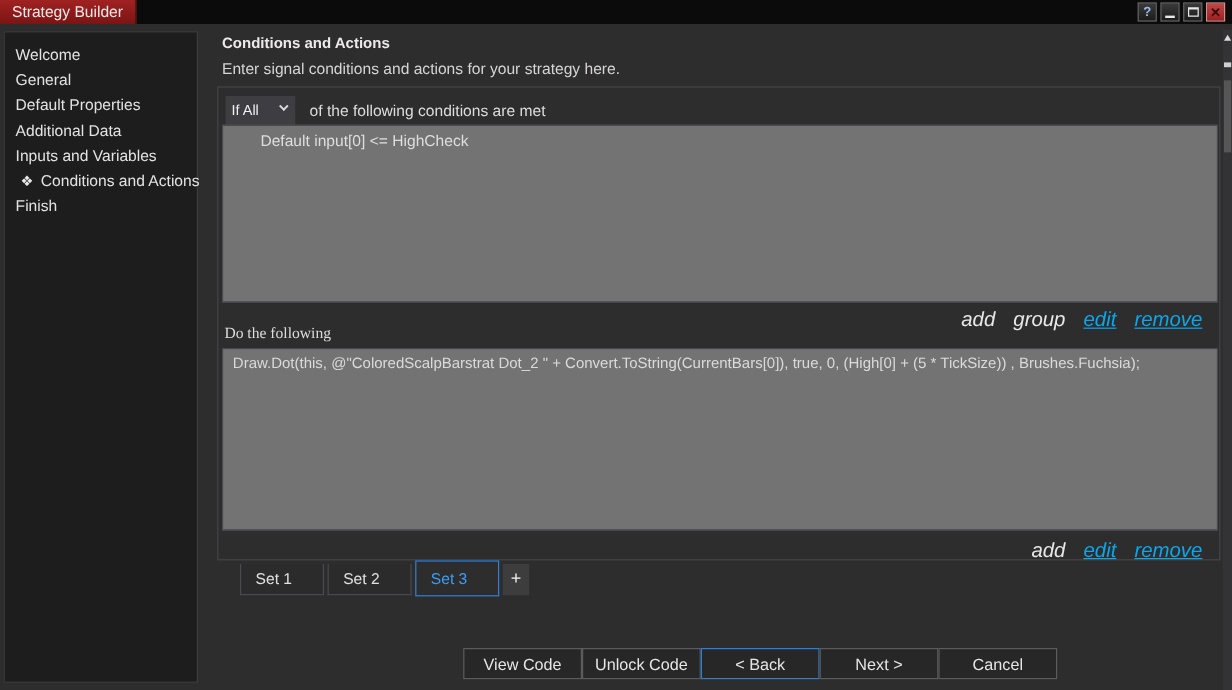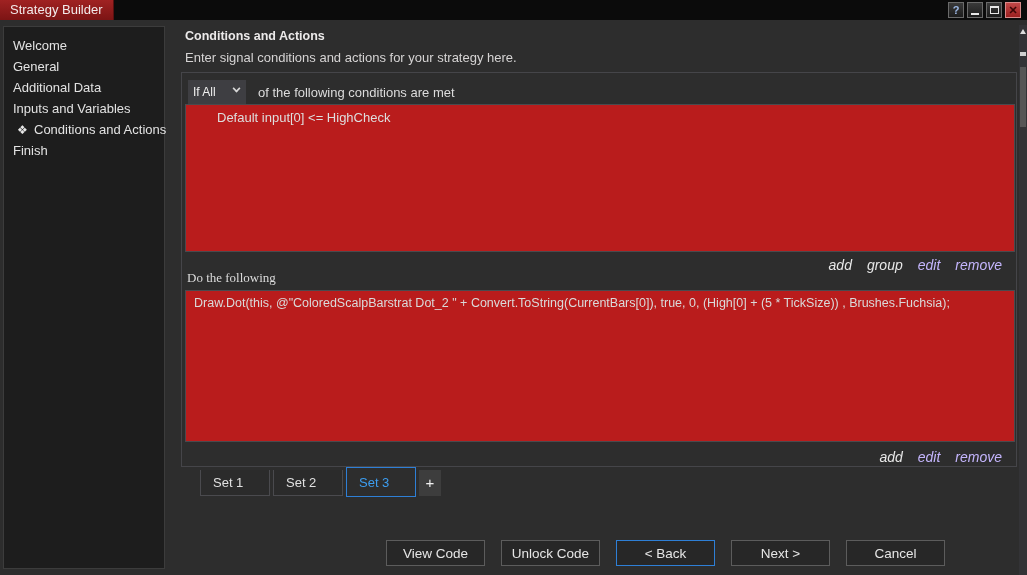--- a/index.html
+++ b/index.html
@@ -76,32 +76,32 @@
   }
   .dropdown .chev {
     position: absolute; right: 6px; top: 5px; width: 7px; height: 7px;
     border-right: 2px solid #d8d8d8; border-bottom: 2px solid #d8d8d8;
     transform: rotate(45deg) scale(.8); transform-origin: center;
   }
   .match-suffix { font-size: 13px; color: #dcdcdc; }
 
   .list-box {
     position: absolute; left: 3px; width: 830px;
-    background: #b91c1c; border: 1px solid #4a4a4e; overflow: hidden;
+    background: #737373; border: 1px solid #4a4a4e; overflow: hidden;
   }
   .cond-box { top: 31px; height: 148px; }
   .act-box  { top: 217px; height: 152px; }
   .cond-item { padding: 5px 8px 0 31px; font-size: 13px; color: #dedede; white-space: nowrap; cursor: default; }
   .act-item  { padding: 5px 8px 0 8px;  font-size: 12.5px; color: #dadada; white-space: nowrap; cursor: default; }
 
-  .link-row { position: absolute; right: 14px; display: flex; gap: 15px; font-style: italic; font-size: 14px; }
+  .link-row { position: absolute; right: 14px; display: flex; gap: 15px; font-style: italic; font-size: 17px; }
   .link-row.r1 { top: 184px; }
   .link-row.r2 { top: 376px; }
   .lnk { color: #e8e8e8; cursor: default; }
-  .lnk.disabled { color: #c4b5fd; }
+  .lnk.disabled { color: #0ea5e9; text-decoration: underline; }
 
   .do-label { position: absolute; left: 5px; top: 197px; font-size: 13px; color: #dcdcdc; font-family: Liberation Serif, serif; }
 
   
   .tabs { position: absolute; left: 200px; top: 468px; display: flex; align-items: center; }
   .tab {
     width: 70px; height: 26px; margin-right: 3px;
     background: #2b2b2b; border: 1px solid #4a4a4e; border-top: none;
     color: #e0e0e0; font-size: 13px;
     display: flex; align-items: center; padding-left: 12px; cursor: default;
@@ -111,21 +111,21 @@
     border: 1px solid #2e7fd6;
     color: #3c9df0; background: #2d2d2d;
   }
   .tab-add {
     width: 22px; height: 26px; background: #3d3d3d; color: #f0f0f0;
     display: flex; align-items: center; justify-content: center;
     font-size: 15px; cursor: default;
   }
 
   
-  .footer { position: absolute; left: 386px; top: 540px; display: flex; gap: 16px; }
+  .footer { position: absolute; left: 386px; top: 540px; display: flex; gap: 0; }
   .btn {
     width: 99px; height: 26px; background: #272727;
     border: 1px solid #5c5c5c; color: #e6e6e6; font-size: 13.5px;
     font-family: "Liberation Sans", sans-serif;
     display: flex; align-items: center; justify-content: center; cursor: default;
   }
   .btn.focused { border: 1px solid #2e7fd6; }
 </style>
 </head>
 <body>
@@ -150,20 +150,21 @@
 
 <div class="edge-scrollbar">
   <span class="sb-arrow"></span>
   <span class="sb-mark"></span>
   <span class="sb-thumb"></span>
 </div>
 
 <div class="sidebar">
   <div class="side-item"><span>Welcome</span></div>
   <div class="side-item"><span>General</span></div>
+  <div class="side-item"><span>Default Properties</span></div>
   <div class="side-item"><span>Additional Data</span></div>
   <div class="side-item"><span>Inputs and Variables</span></div>
   <div class="side-item selected">
     <span class="sel-icon">❖</span><span>Conditions and Actions</span>
   </div>
   <div class="side-item"><span>Finish</span></div>
 </div>
 
 <div class="main-title">Conditions and Actions</div>
 <div class="main-subtitle">Enter signal conditions and actions for your strategy here.</div>

